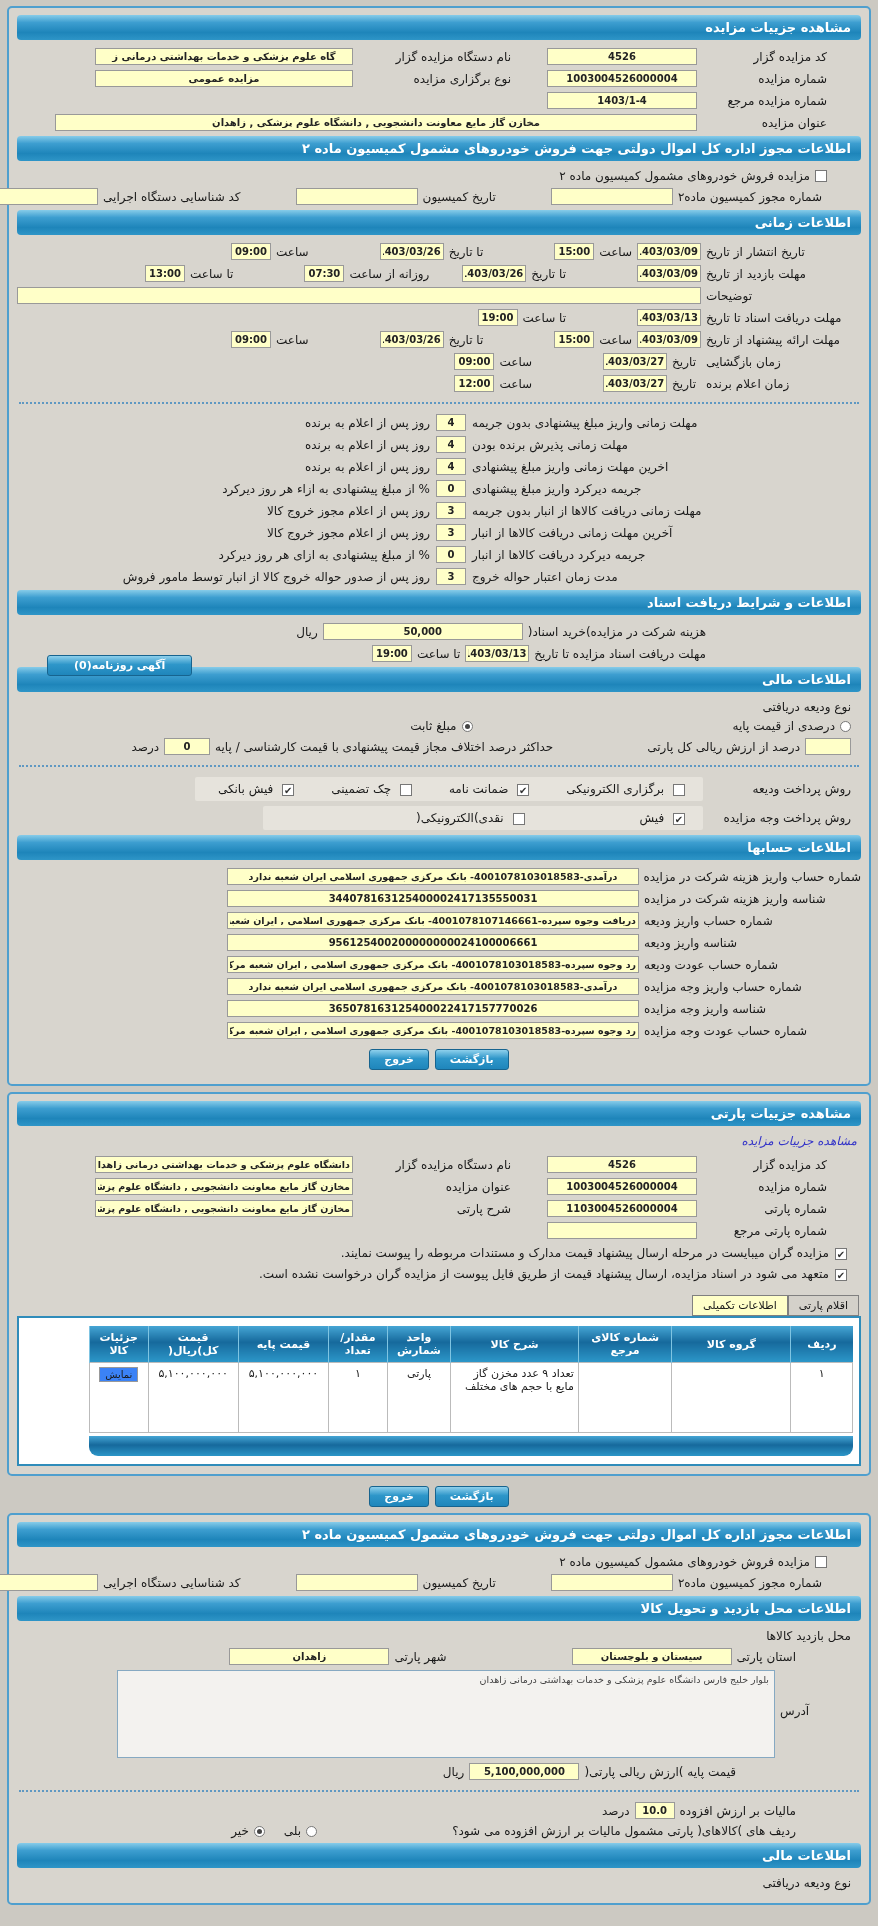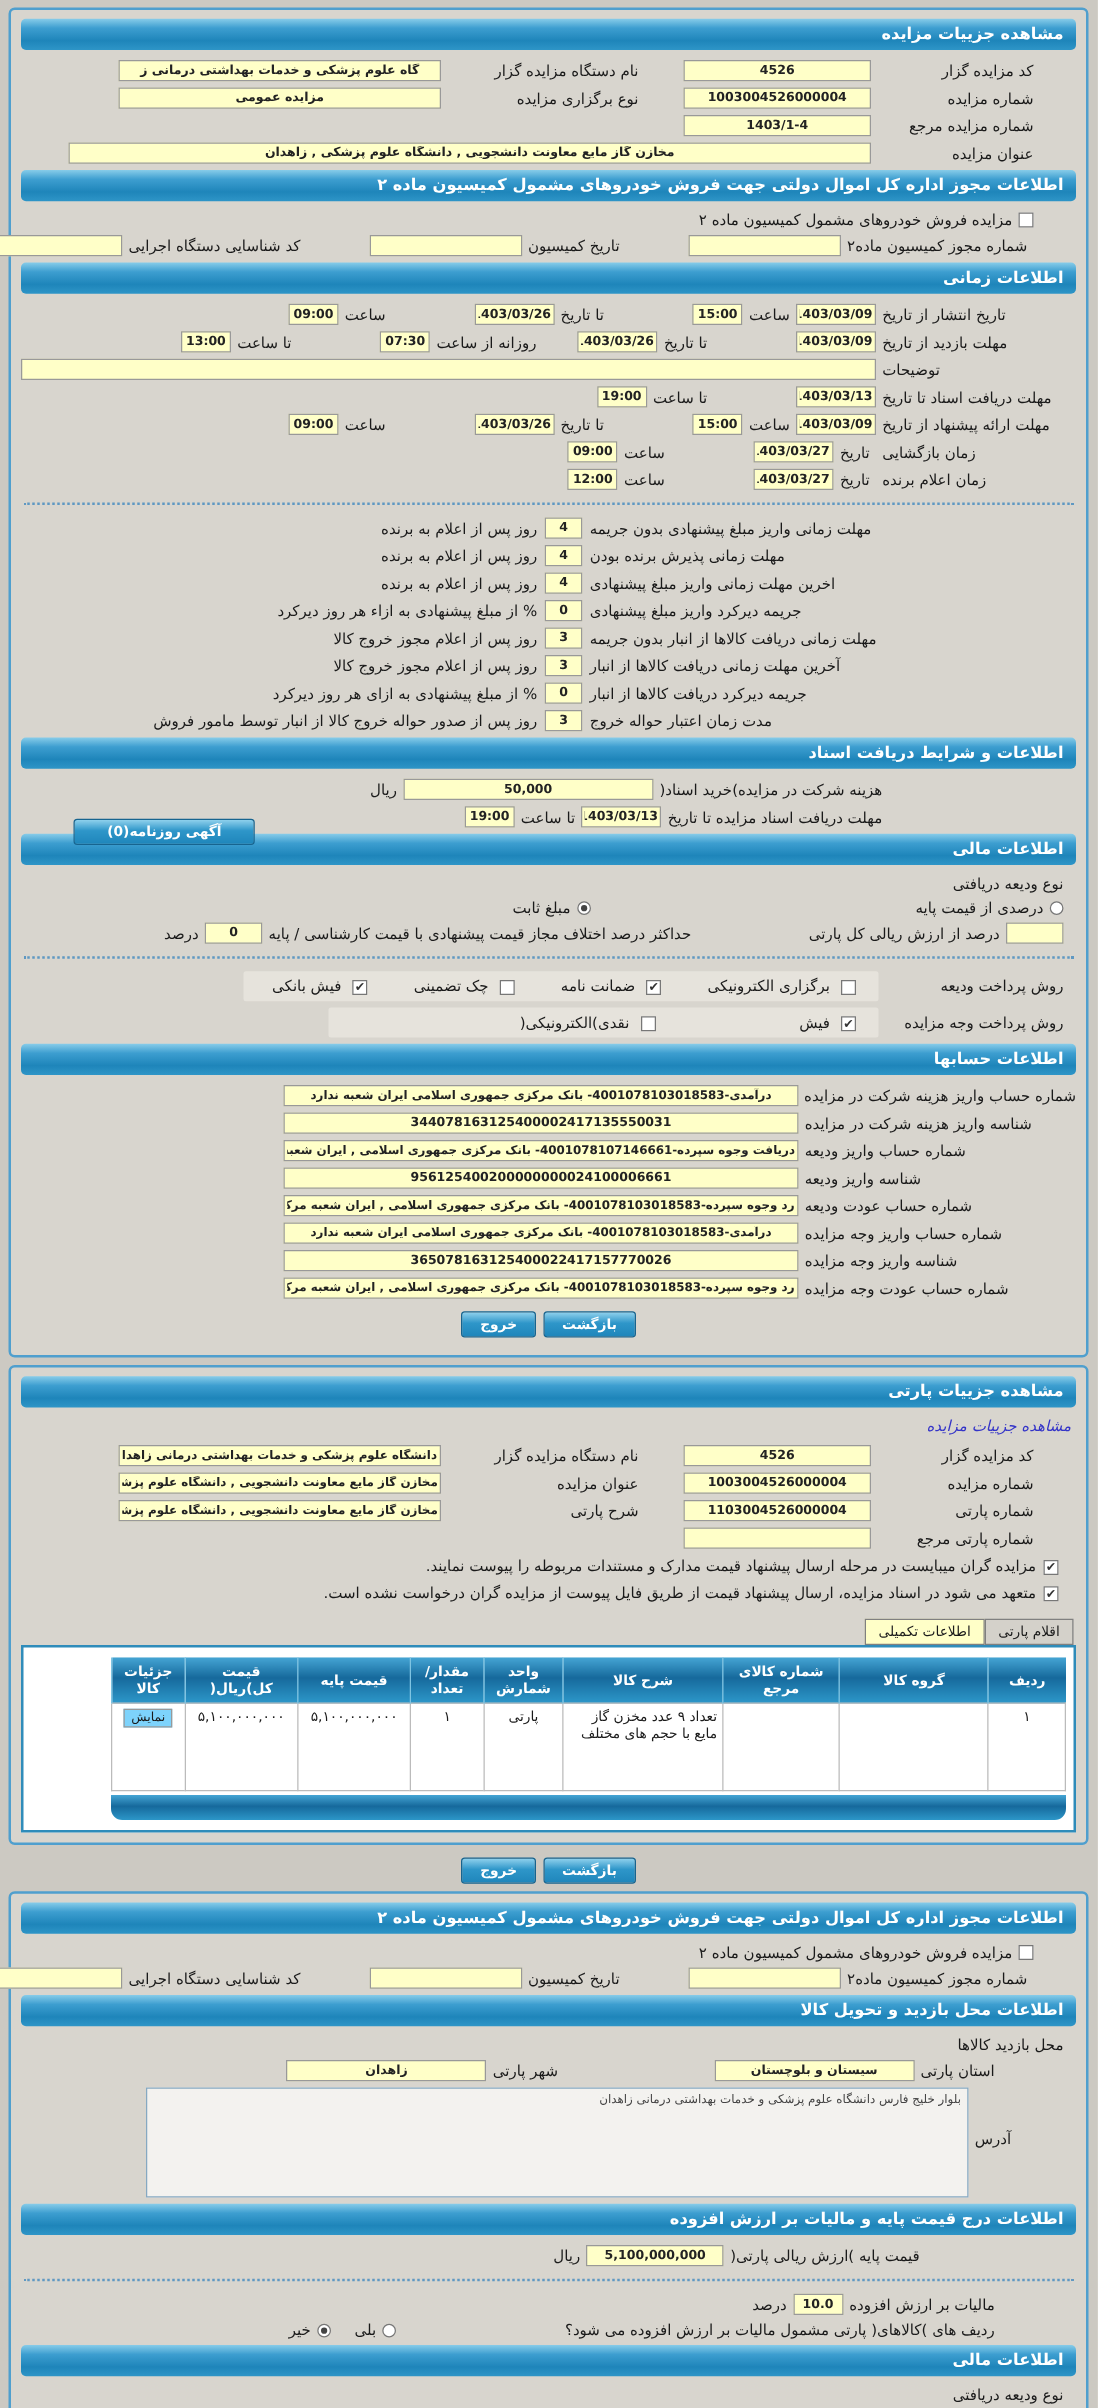--- a/index.html
+++ b/index.html
@@ -37,25 +37,25 @@
   .tabs{display:flex;margin:14px 2px 0}
   .tab{border:1px solid #808080;padding:3px 10px;font-size:11px;background:#d4d1ca;cursor:pointer}
   .tab.sel{background:#ffffc8}
   .tablebox{background:#fff;border:2px solid #2f8cba;padding:8px 6px 8px 70px}
   table{width:100%;border-collapse:collapse;direction:rtl}
   th{background:linear-gradient(180deg,#45a5d4,#16699c 45%,#2c96c8);color:#fff;font-size:11px;font-weight:700;
      padding:5px 3px;border-left:1px solid #7fc4e2}
   td{background:#fff;font-size:11px;padding:4px;border:1px solid #bbb;text-align:center;vertical-align:top;height:70px}
   td.desc{text-align:right;width:120px}
   .tfoot{height:20px;background:linear-gradient(180deg,#45a5d4,#16699c 45%,#2c96c8);border-radius:0 0 9px 9px;margin-top:3px}
-  .detail-link{font-size:10px;background:#7dd3fc;border:1px solid #999;padding:1px 5px;display:inline-block;cursor:pointer}
+  .detail-link{font-size:10px;background:#3b82f6;border:1px solid #999;padding:1px 5px;display:inline-block;cursor:pointer}
   .ta{background:#f3f2ef;border:1px solid #86a9c2;width:658px;height:88px;font:9.5px "DejaVu Sans",sans-serif;
       color:#444;padding:3px 5px;resize:none;text-align:right}
   .docswrap{position:relative}
-  .news-btn{position:absolute;left:42px;top:32px;padding:3px 26px}
+  .news-btn{position:absolute;left:30px;top:32px;padding:3px 26px}
   .acc .in{font-weight:600}
 </style>
 </head>
 <body>
 
 <div class="panel">
   <div class="hdr">مشاهده جزییات مزایده</div>
 
   <div class="sec1">
     <div class="row pad1">
@@ -404,21 +404,20 @@
     <span class="sep">استان پارتی</span>
     <input class="in w160" value="سیستان و بلوچستان" style="">
     <span class="sep" style="margin-right:120px">شهر پارتی</span>
     <input class="in w160" value="زاهدان" style="">
   </div>
   <div class="row" style="align-items:flex-start">
     <span class="tl" style="width:86px;padding-top:34px">آدرس</span>
     <textarea class="ta" style="">بلوار خلیج فارس دانشگاه علوم پزشکی و خدمات بهداشتی درمانی زاهدان</textarea>
   </div>
 
-  <div class="hdr">اطلاعات درج قیمت پایه و مالیات بر ارزش افزوده</div>
   <div class="row" style="padding-right:120px">
     <span class="sep">قیمت پایه )ارزش ریالی پارتی(</span>
     <input class="in w110" value="5,100,000,000" style="">
     <span class="sep">ریال</span>
   </div>
   <div class="dots"></div>
   <div class="row" style="padding-right:60px">
     <span class="sep">مالیات بر ارزش افزوده</span>
     <input class="in w40" value="10.0" style="">
     <span class="sep">درصد</span>

